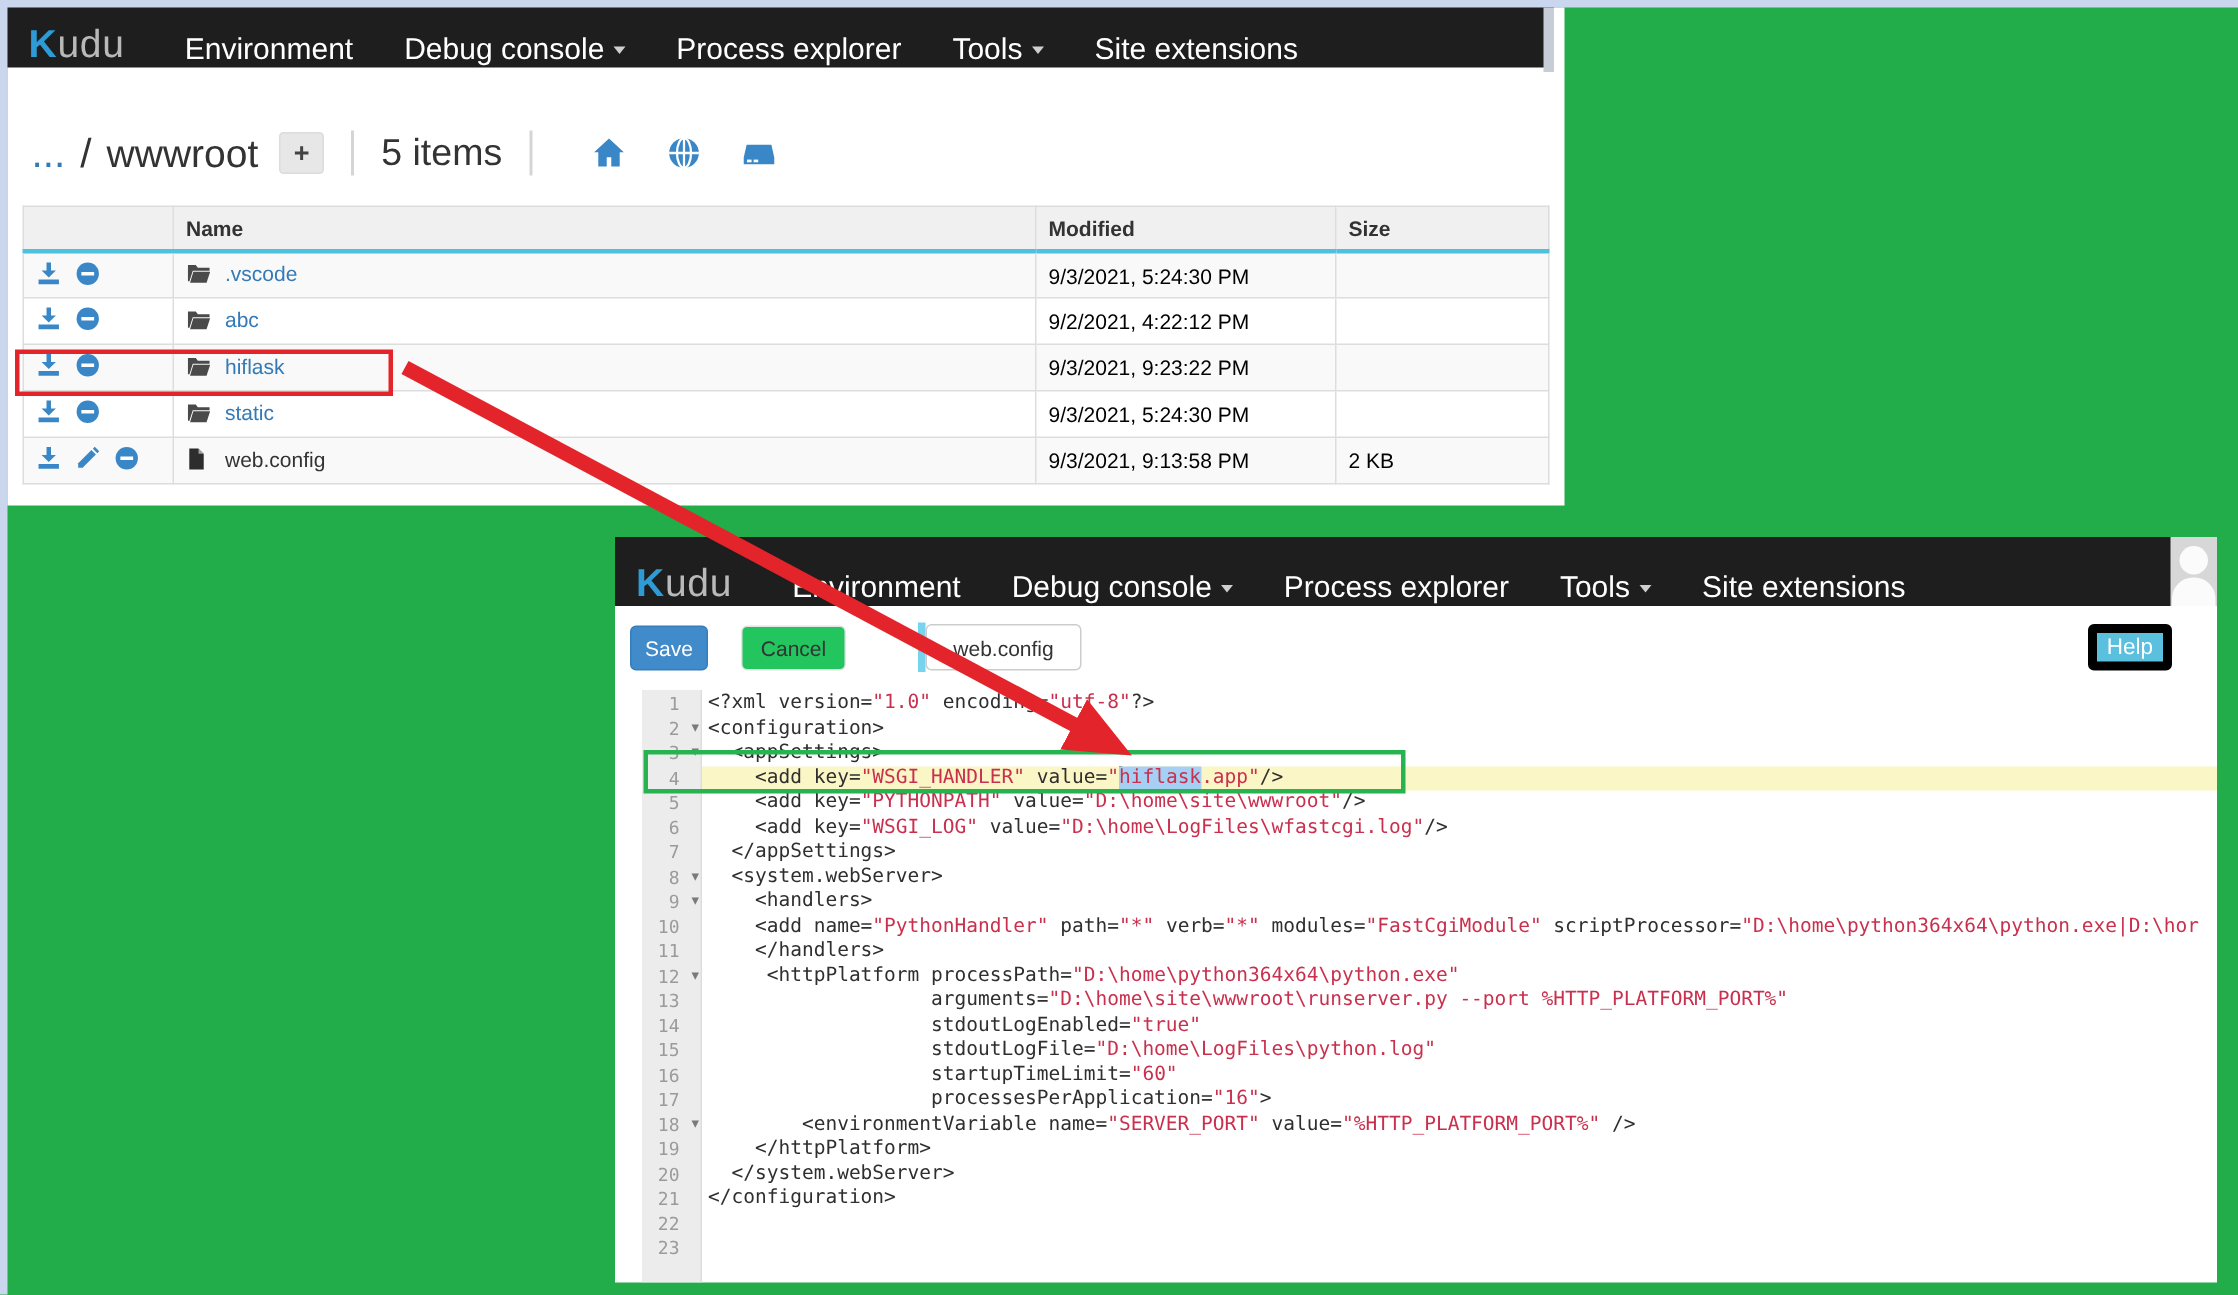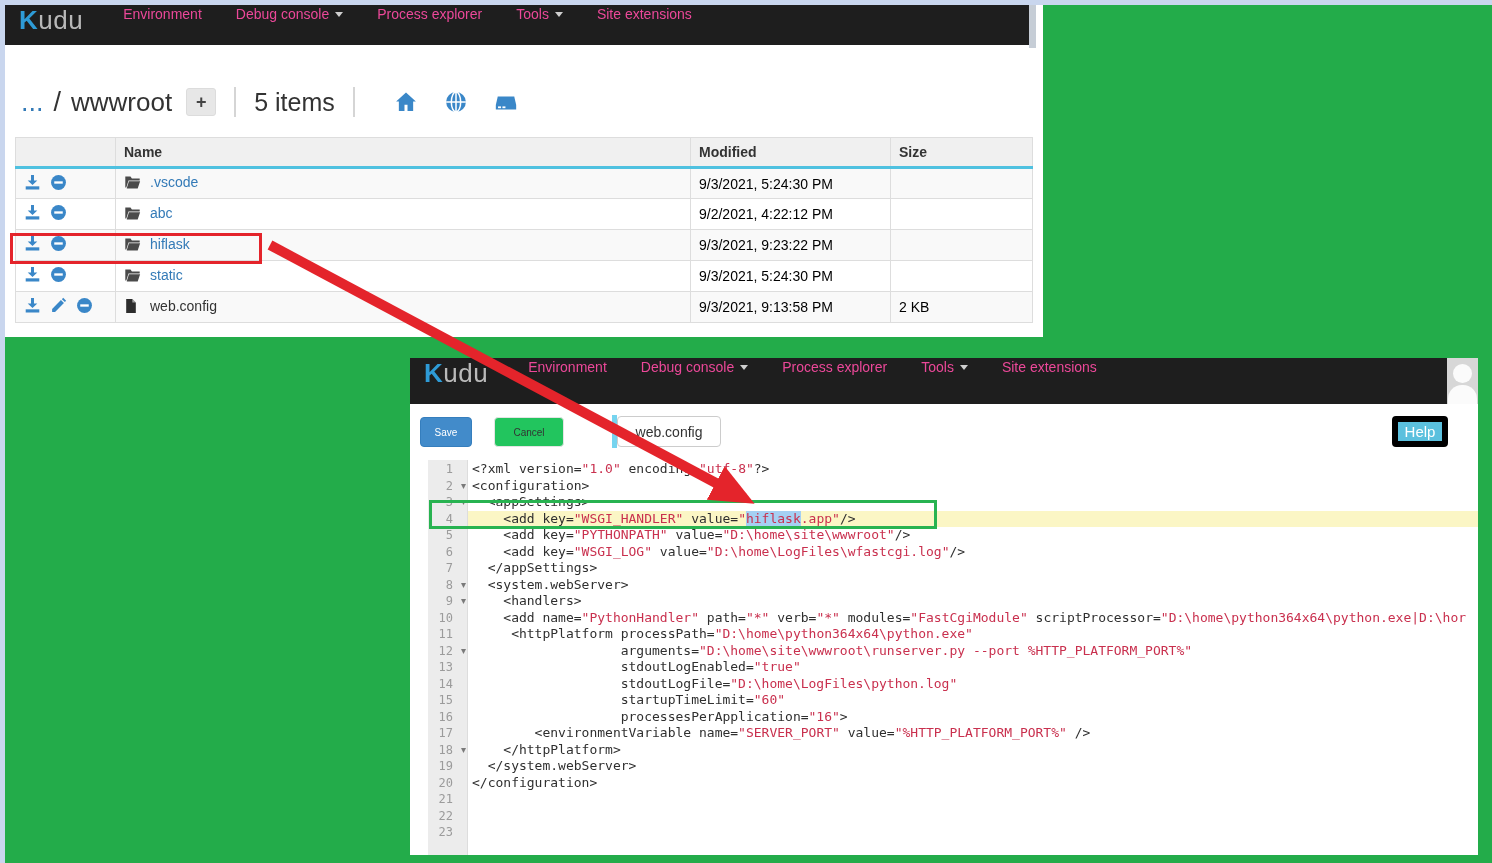--- a/index.html
+++ b/index.html
@@ -7,24 +7,24 @@
   body {
     position:relative;
     background:#23ac4a;
     font-family:"Liberation Sans", sans-serif;
     overflow:hidden;
   }
   .frame-top { position:absolute; left:0; top:0; width:1492px; height:5px; background:#c9d6ee; z-index:5; }
   .frame-left { position:absolute; left:0; top:0; width:5px; height:863px; background:#c9d6ee; z-index:5; }
 
   
-  .navbar { background:#1e1e1e; display:flex; align-items:flex-start; padding:0 14px; position:relative; }
+  .navbar { background:#1e1e1e; display:flex; align-items:flex-end; padding:0 14px; position:relative; }
   .brand { font-size:26px; color:#b9b9b9; margin-right:40px; letter-spacing:0.5px; }
   .brand .k { color:#2e9bd6; font-weight:bold; }
-  .nav-item { color:#ec4899; font-size:14px; margin-right:34px; text-decoration:none; cursor:pointer; display:inline-flex; align-items:center; }
+  .nav-item { color:#ffffff; font-size:20px; margin-right:34px; text-decoration:none; cursor:pointer; display:inline-flex; align-items:center; }
   .caret { display:inline-block; margin-left:6px; width:0; height:0; border-left:4px solid transparent; border-right:4px solid transparent; border-top:5px solid #cfcfcf; }
 
   
   .window1 { position:absolute; left:5px; top:5px; width:1038px; height:332px; background:#fff; z-index:10; }
   .window1 .navbar { height:40px; width:1031px; }
   .scroll-sliver { position:absolute; right:0; top:0; width:7px; height:43px; background:#c6cdd6; }
   .breadcrumb-row { display:flex; align-items:center; margin:34px 0 0 16px; height:46px; }
   .bc-link { color:#337ab7; font-size:27px; text-decoration:none; cursor:pointer; }
   .bc-sep { color:#333; font-size:27px; margin:0 10px; }
   .bc-current { color:#333; font-size:26px; }
@@ -51,21 +51,21 @@
   span.file-plain { color:#333; }
 
   
   .window2 { position:absolute; left:410px; top:358px; width:1068px; height:497px; background:#fff; z-index:10; }
   .window2 .navbar { height:46px; }
   .avatar { position:absolute; right:0; top:0; width:31px; height:46px; background:#d7d7d7; overflow:hidden; cursor:pointer; }
   .avatar .head { position:absolute; left:6px; top:6px; width:19px; height:19px; border-radius:50%; background:#fbfbfb; }
   .avatar .torso { position:absolute; left:1px; top:27px; width:29px; height:24px; border-radius:14px 14px 0 0; background:#fbfbfb; }
 
   .toolbar { position:relative; height:56px; background:#fff; }
-  .btn { font-family:"Liberation Sans", sans-serif; font-size:10px; border-radius:4px; cursor:pointer; }
+  .btn { font-family:"Liberation Sans", sans-serif; font-size:14px; border-radius:4px; cursor:pointer; }
   .btn-save { position:absolute; left:10px; top:13px; width:52px; height:30px; background:#428bca; border:1px solid #357ebd; color:#fff; }
   .btn-cancel { position:absolute; left:84px; top:13px; width:70px; height:30px; background:#22c55e; border:1px solid #e4e4e4; color:#333; }
   .tab-accent { position:absolute; left:202px; top:11px; width:5px; height:33px; background:#76d4ef; }
   .file-tab { position:absolute; left:207px; top:12px; width:104px; height:31px; background:#fff; border:1px solid #ccc; border-radius:4px; color:#333; font-size:14px; display:flex; align-items:center; justify-content:center; cursor:pointer; }
   .btn-help { position:absolute; right:30px; top:12px; width:56px; height:31px; background:#5bc0de; border:6px solid #000000; color:#fff; font-size:15px; }
 
   .editor { position:absolute; left:18px; top:102px; right:0; bottom:0; display:flex; overflow:hidden;
             font-family:"DejaVu Sans Mono","Liberation Mono",monospace; font-size:13px; line-height:16.5px; }
   .gutter { width:40px; background:#ececec; border-right:1px solid #ddd; color:#9b9b9b; text-align:right; flex:none; padding-top:1px; }
   .gutter-cell { position:relative; height:16.5px; padding-right:14px; font-size:12px; }
@@ -298,20 +298,21 @@
         <div class="code-line"><span>&lt;?xml version=</span><span class="str">"1.0"</span><span> encoding=</span><span class="str">"utf-8"</span><span>?&gt;</span></div>
         <div class="code-line"><span>&lt;configuration&gt;</span></div>
         <div class="code-line"><span>  &lt;appSettings&gt;</span></div>
         <div class="code-line active"><span>    &lt;add key=</span><span class="str">"WSGI_HANDLER"</span><span> value=</span><span class="str">"</span><span class="cursor"></span><span class="str selected">hiflask</span><span class="str">.app"</span><span>/&gt;</span></div>
         <div class="code-line"><span>    &lt;add key=</span><span class="str">"PYTHONPATH"</span><span> value=</span><span class="str">"D:\home\site\wwwroot"</span><span>/&gt;</span></div>
         <div class="code-line"><span>    &lt;add key=</span><span class="str">"WSGI_LOG"</span><span> value=</span><span class="str">"D:\home\LogFiles\wfastcgi.log"</span><span>/&gt;</span></div>
         <div class="code-line"><span>  &lt;/appSettings&gt;</span></div>
         <div class="code-line"><span>  &lt;system.webServer&gt;</span></div>
         <div class="code-line"><span>    &lt;handlers&gt;</span></div>
         <div class="code-line"><span>    &lt;add name=</span><span class="str">"PythonHandler"</span><span> path=</span><span class="str">"*"</span><span> verb=</span><span class="str">"*"</span><span> modules=</span><span class="str">"FastCgiModule"</span><span> scriptProcessor=</span><span class="str">"D:\home\python364x64\python.exe|D:\hor</span></div>
+        <div class="code-line"><span>    &lt;/handlers&gt;</span></div>
         <div class="code-line"><span>     &lt;httpPlatform processPath=</span><span class="str">"D:\home\python364x64\python.exe"</span></div>
         <div class="code-line"><span>                   arguments=</span><span class="str">"D:\home\site\wwwroot\runserver.py --port %HTTP_PLATFORM_PORT%"</span></div>
         <div class="code-line"><span>                   stdoutLogEnabled=</span><span class="str">"true"</span></div>
         <div class="code-line"><span>                   stdoutLogFile=</span><span class="str">"D:\home\LogFiles\python.log"</span></div>
         <div class="code-line"><span>                   startupTimeLimit=</span><span class="str">"60"</span></div>
         <div class="code-line"><span>                   processesPerApplication=</span><span class="str">"16"</span><span>&gt;</span></div>
         <div class="code-line"><span>        &lt;environmentVariable name=</span><span class="str">"SERVER_PORT"</span><span> value=</span><span class="str">"%HTTP_PLATFORM_PORT%"</span><span> /&gt;</span></div>
         <div class="code-line"><span>    &lt;/httpPlatform&gt;</span></div>
         <div class="code-line"><span>  &lt;/system.webServer&gt;</span></div>
         <div class="code-line"><span>&lt;/configuration&gt;</span></div>

